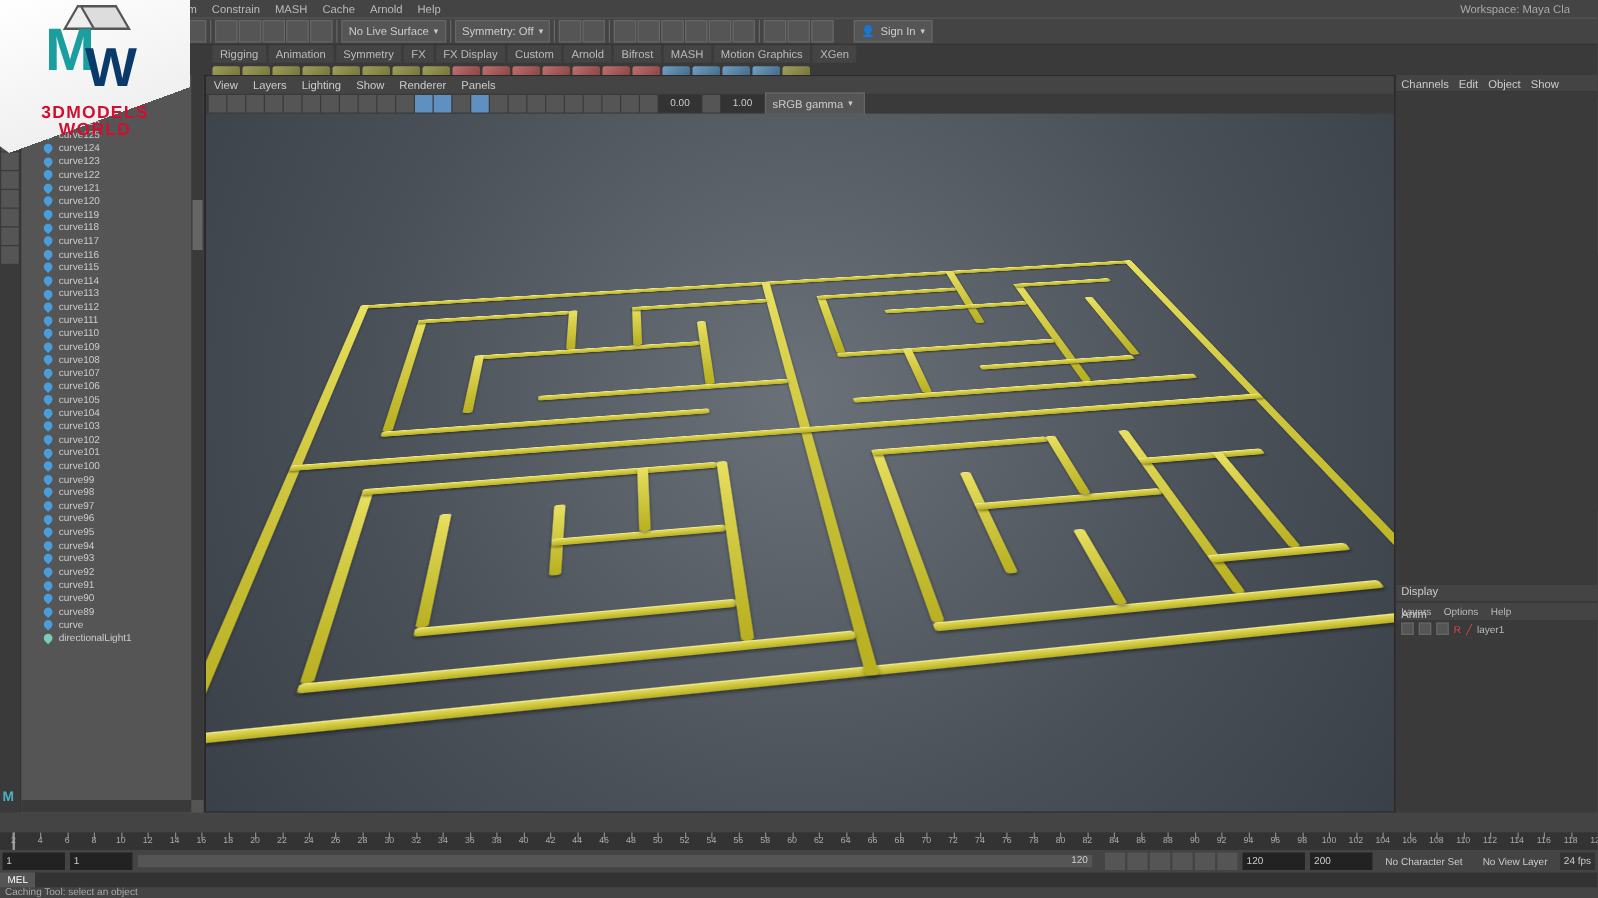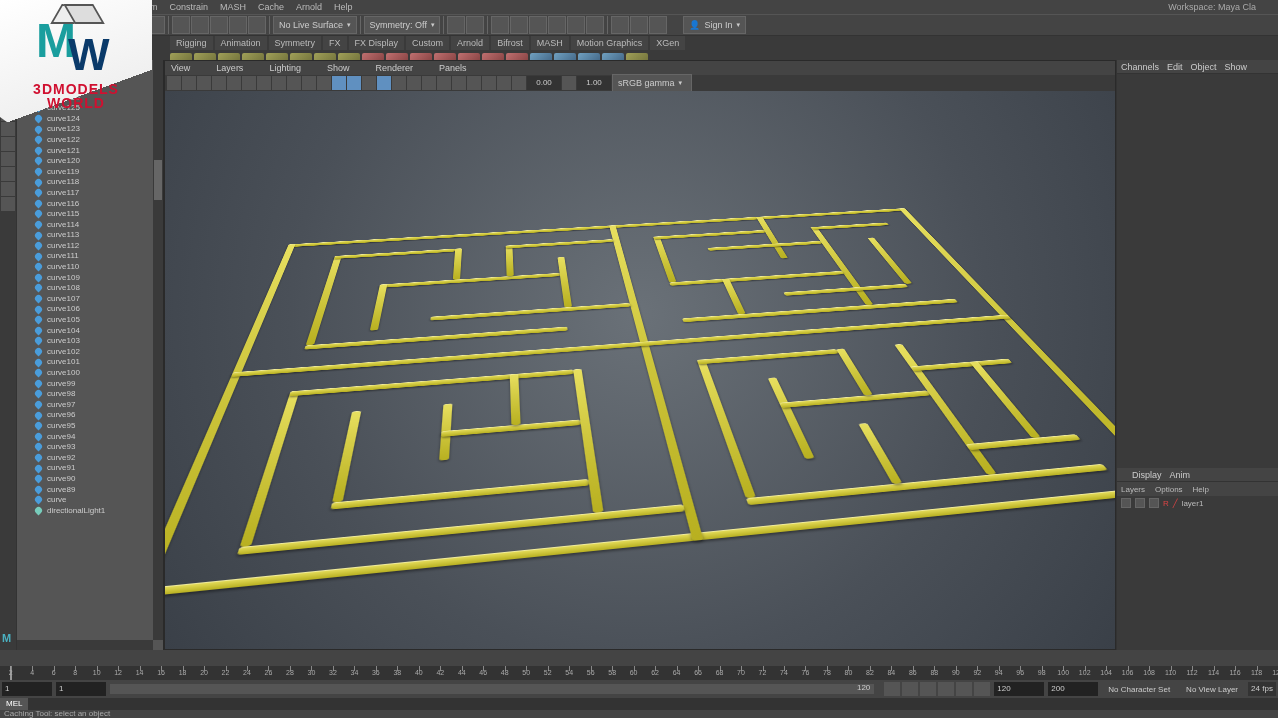--- a/index.html
+++ b/index.html
@@ -41,36 +41,36 @@
 .out-list { position:absolute; top:0; left:0; right:10px; bottom:10px; overflow:hidden; }
 .out-item { height:10.6px; display:flex; align-items:center; padding-left:30px; font-size:8px; color:#ccc; position:relative; }
 .out-item::before { content:""; position:absolute; left:18px; top:2px; width:7px; height:7px; background:#4a9ddb; border-radius:50% 50% 50% 0; transform:rotate(-45deg); }
 .out-item.sel::before { background:#7cb; }
 .out-scroll-v { position:absolute; right:0; top:0; bottom:10px; width:10px; background:#3a3a3a; }
 .out-scroll-v::after { content:""; position:absolute; left:1px; right:1px; top:100px; height:40px; background:#666; }
 .out-scroll-h { position:absolute; bottom:0; left:0; right:10px; height:10px; background:#3a3a3a; }
 
 
 .viewport { flex:1; background:#444; position:relative; border:1px solid #2a2a2a; }
-.vp-menu { height:14px; background:#444; display:flex; align-items:center; gap:26px; padding:0 6px; font-size:9px; color:#ccc; }
+.vp-menu { height:14px; background:#444; display:flex; align-items:center; gap:12px; padding:0 6px; font-size:9px; color:#ccc; }
 .vp-tb { height:16px; background:#3a3a3a; display:flex; align-items:center; gap:1px; padding:0 2px; }
 .vp-ticon { width:14px; height:14px; background:#555; }
 .vp-ticon.on { background:#6090c0; }
 .vp-num { width:34px; height:14px; background:#333; color:#ccc; font-size:8px; text-align:center; line-height:14px; }
 .vp-canvas { position:absolute; top:30px; left:0; right:0; bottom:0; background:radial-gradient(circle at 50% 40%, #6a7178 0%, #4a5058 60%, #3a4048 100%); overflow:hidden; }
 
 
 .maze-wrap { position:absolute; left:50%; top:45%; transform:translate(-50%,-50%) perspective(900px) rotateX(58deg) rotateZ(-8deg); width:780px; height:560px; }
 .mz { position:absolute; background:linear-gradient(180deg,#e8e060,#b8b020); box-shadow:0 2px 3px rgba(0,0,0,0.4), inset 0 1px 0 rgba(255,255,255,0.4); border-radius:3px; }
 
 
 .rpanel { width:162px; background:#444; border-left:1px solid #333; display:flex; flex-direction:column; }
 .rp-tabs { height:14px; display:flex; gap:8px; padding:0 4px; font-size:9px; align-items:center; color:#ccc; border-bottom:1px solid #333; }
 .rp-body { flex:1; background:#3a3a3a; }
-.rp-disp-tabs { height:14px; display:flex; gap:8px; padding:0 15px; font-size:9px; align-items:center; color:#ccc; border-bottom:1px solid #333; }
+.rp-disp-tabs { height:14px; display:flex; gap:8px; padding:0 4px; font-size:9px; color:#ccc; border-bottom:1px solid #333;flex-direction:column; }
 .rp-sub { height:14px; display:flex; gap:10px; padding:0 4px; font-size:8px; align-items:center; color:#bbb; }
 .rp-layers { background:#3a3a3a; }
 .rp-layer-row { height:14px; display:flex; align-items:center; gap:4px; padding:0 4px; font-size:8px; }
 .rp-lbox { width:10px; height:10px; background:#555; border:1px solid #666; }
 
 
 .timeline { position:absolute; bottom:38px; left:0; right:0; height:14px; background:#3a3a3a; display:flex; align-items:center; }
 .tl-ruler { flex:1; position:relative; height:14px; background:#333; }
 .tl-tick { position:absolute; top:0; width:1px; height:5px; background:#888; }
 .tl-label { position:absolute; top:3px; font-size:7px; color:#aaa; transform:translateX(-50%); }

